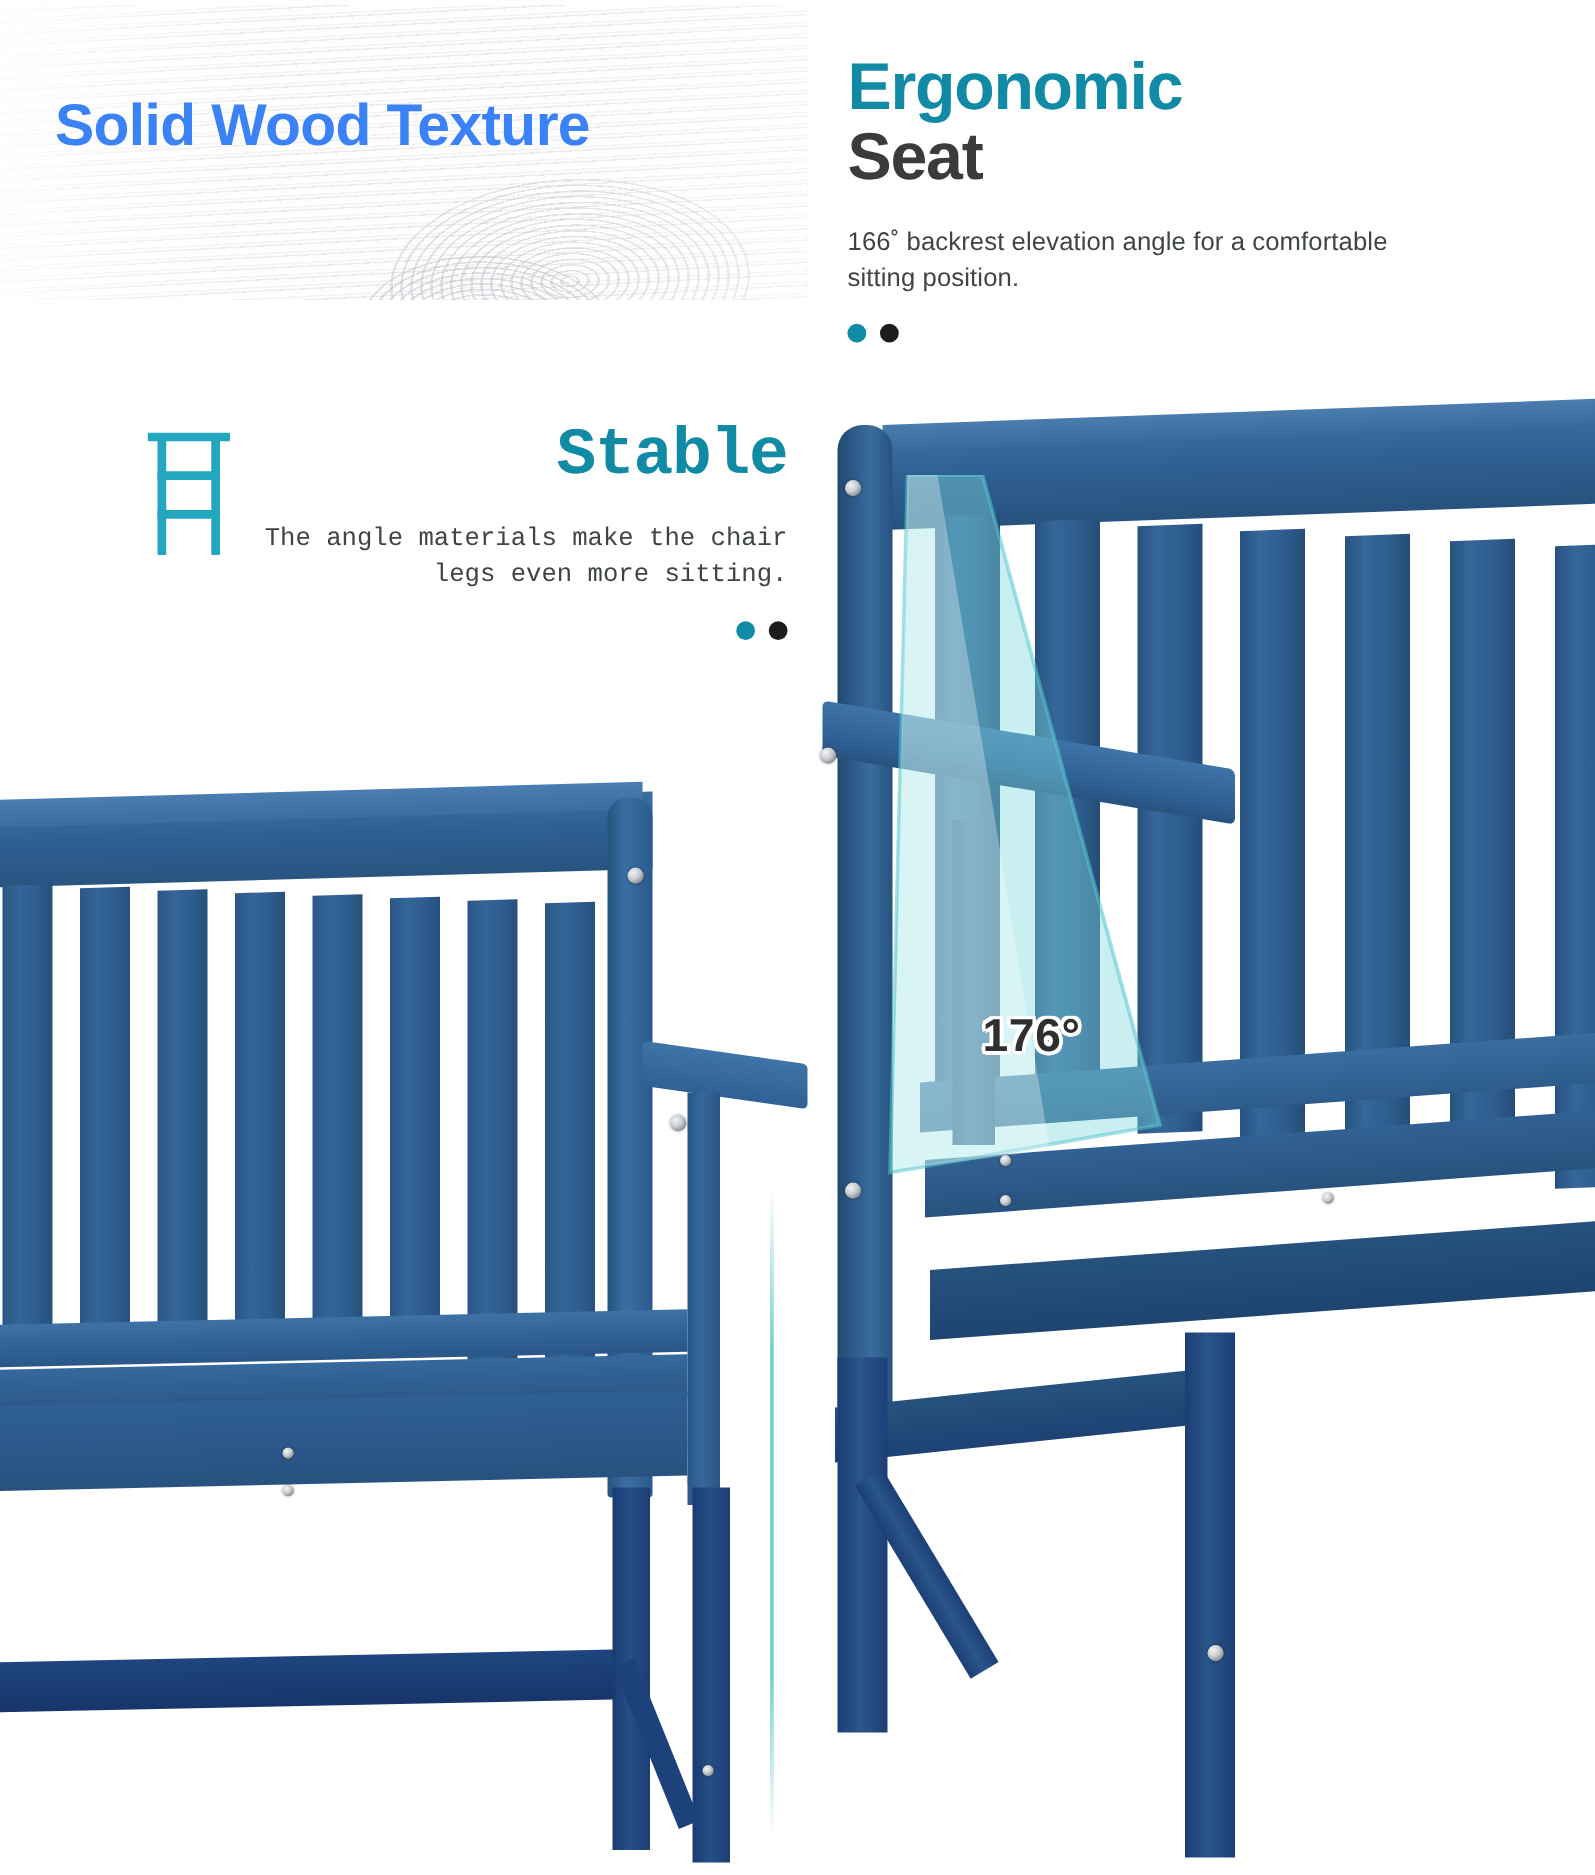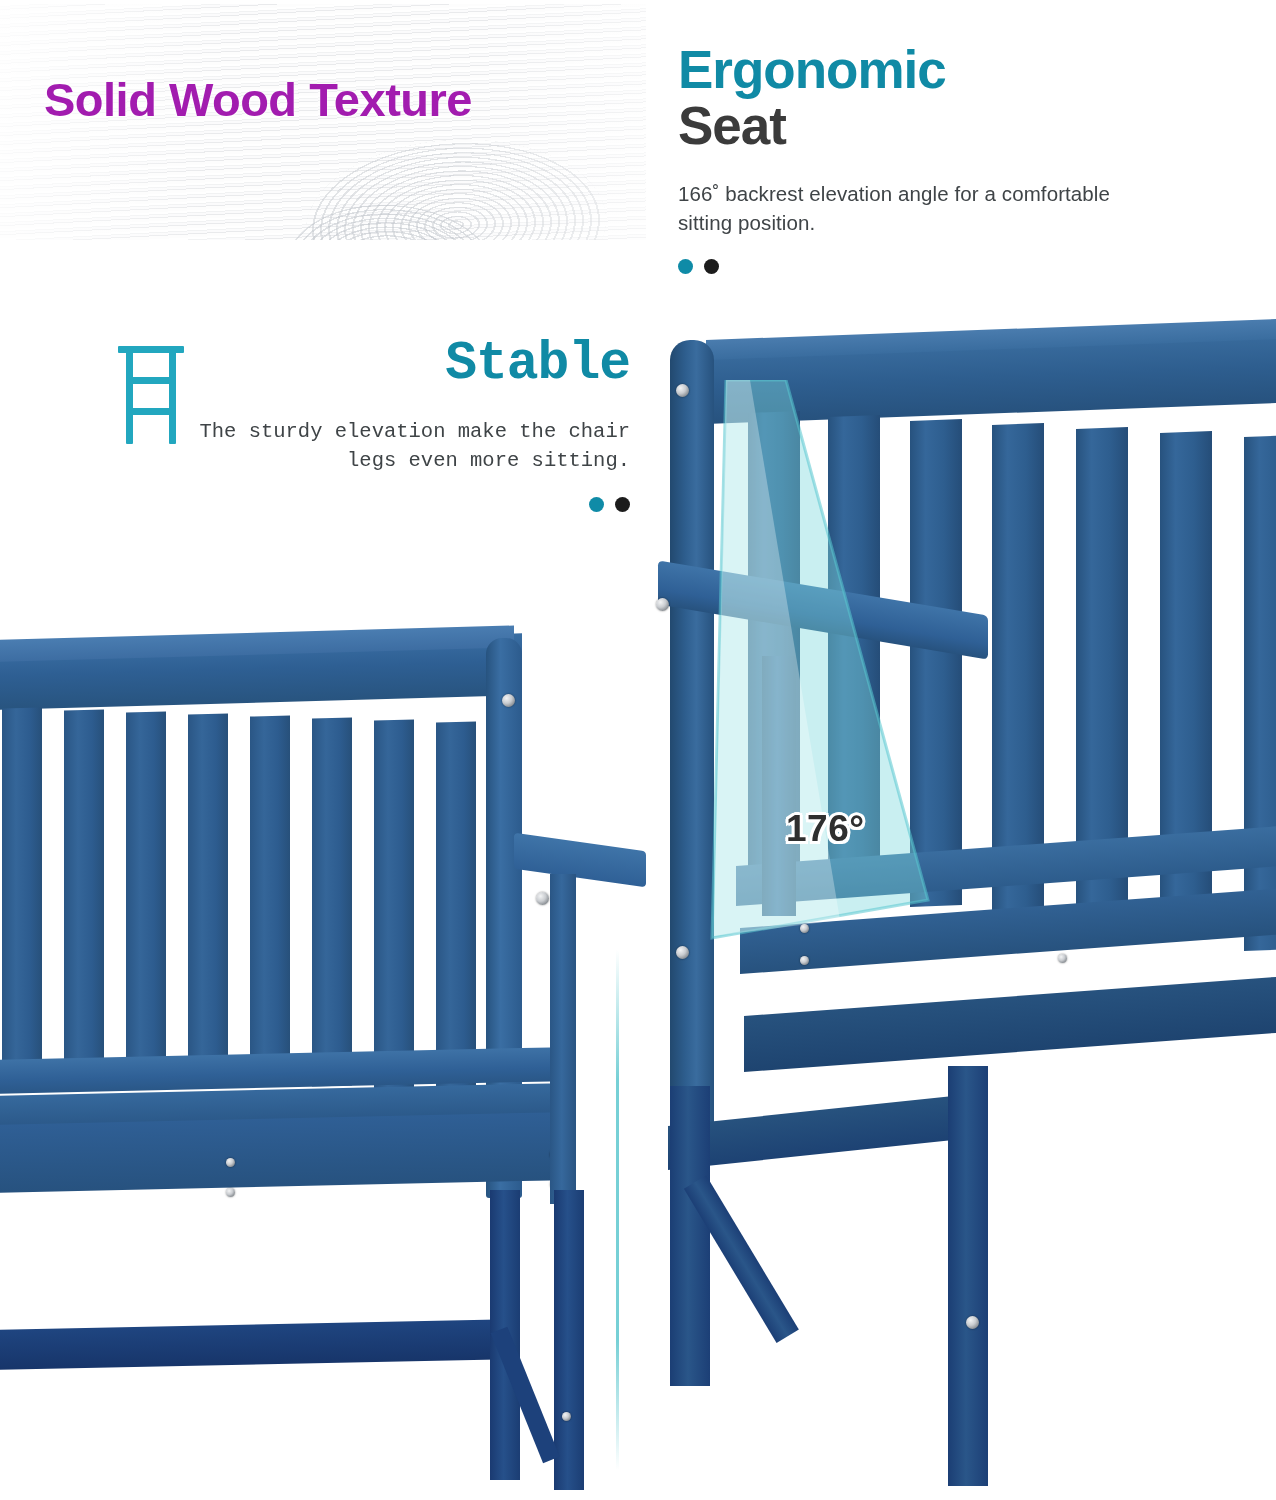--- a/index.html
+++ b/index.html
@@ -48,21 +48,21 @@
   }
   .wood-panel .sheen {
     position:absolute; inset:0;
     background:linear-gradient(100deg, rgba(255,255,255,.85) 0%, rgba(255,255,255,0) 35%, rgba(255,255,255,0) 70%, rgba(255,255,255,.5) 100%);
     pointer-events:none;
   }
 
   .wood-title {
     position:absolute; left:44px; top:72px;
     font-size:47px; font-weight:bold; letter-spacing:-0.5px;
-    color:#a21caf; white-space:nowrap;
+    color:#3b82f6; white-space:nowrap;
     text-shadow:0 1px 2px rgba(255,255,255,.95), 0 0 6px rgba(255,255,255,.8);
   }
 
   
   .block-ergonomic { position:absolute; left:678px; top:44px; width:480px; }
   .head-line1 {
     font-size:53px; font-weight:bold; line-height:.98; letter-spacing:-1px;
     color:#108aa5;
   }
   .head-line2 {
@@ -369,21 +369,21 @@
         <rect x="8" y="6" width="7" height="92" rx="1"></rect>
         <rect x="51" y="6" width="7" height="92" rx="1"></rect>
         <rect x="8" y="31" width="50" height="7" rx="1"></rect>
         <rect x="8" y="62" width="50" height="7" rx="1"></rect>
       </g>
     </svg>
     <div class="stable-heads">
       <div class="head-s1">Stable</div>
     </div>
     <div class="stable-body">
-      <div>The sturdy elevation make the chair</div>
+      <div>The angle materials make the chair</div>
       <div>legs even more sitting.</div>
     </div>
     <div class="dots dots-right">
       <span class="dot dot-a"></span>
       <span class="dot dot-b"></span>
     </div>
   </div>
 
 </div>
 

